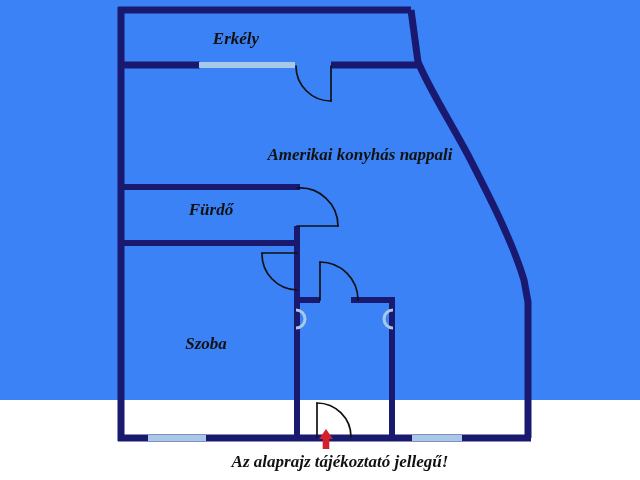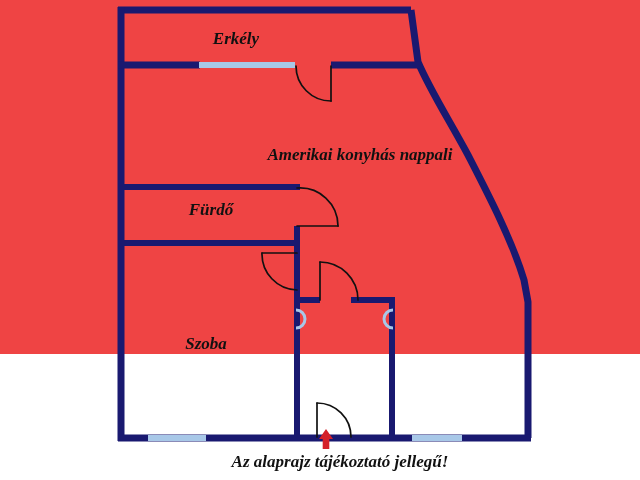--- a/index.html
+++ b/index.html
@@ -9,22 +9,22 @@
   }
   body {
     width: 640px;
     height: 480px;
     overflow: hidden;
     font-family: "Liberation Serif", "DejaVu Serif", serif;
   }
   #floorplan-root {
     position: relative;
     width: 640px;
-    height: 354px;
-    background: #ef4444;
+    height: 400px;
+    background: #3b82f6;
   }
   #plan-svg {
     position: absolute;
     left: 0;
     top: 0;
     width: 640px;
     height: 480px;
     display: block;
   }
   .room-label {

